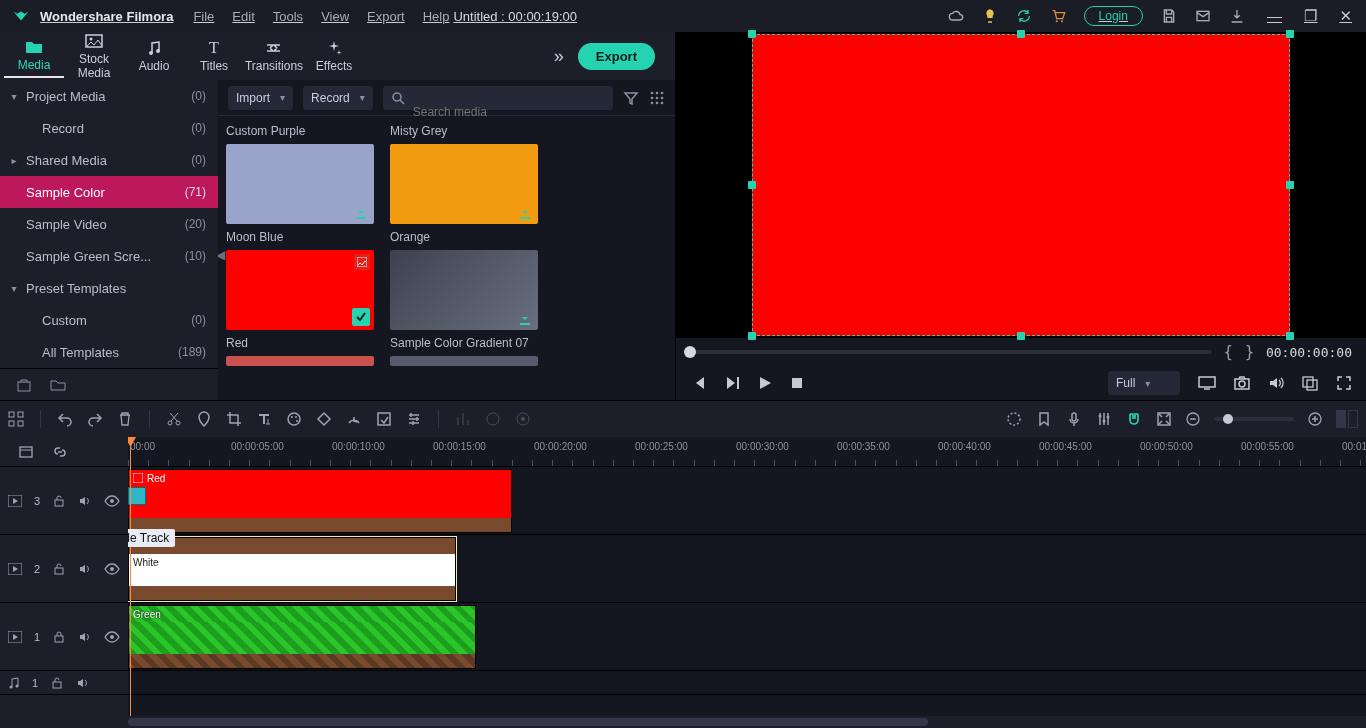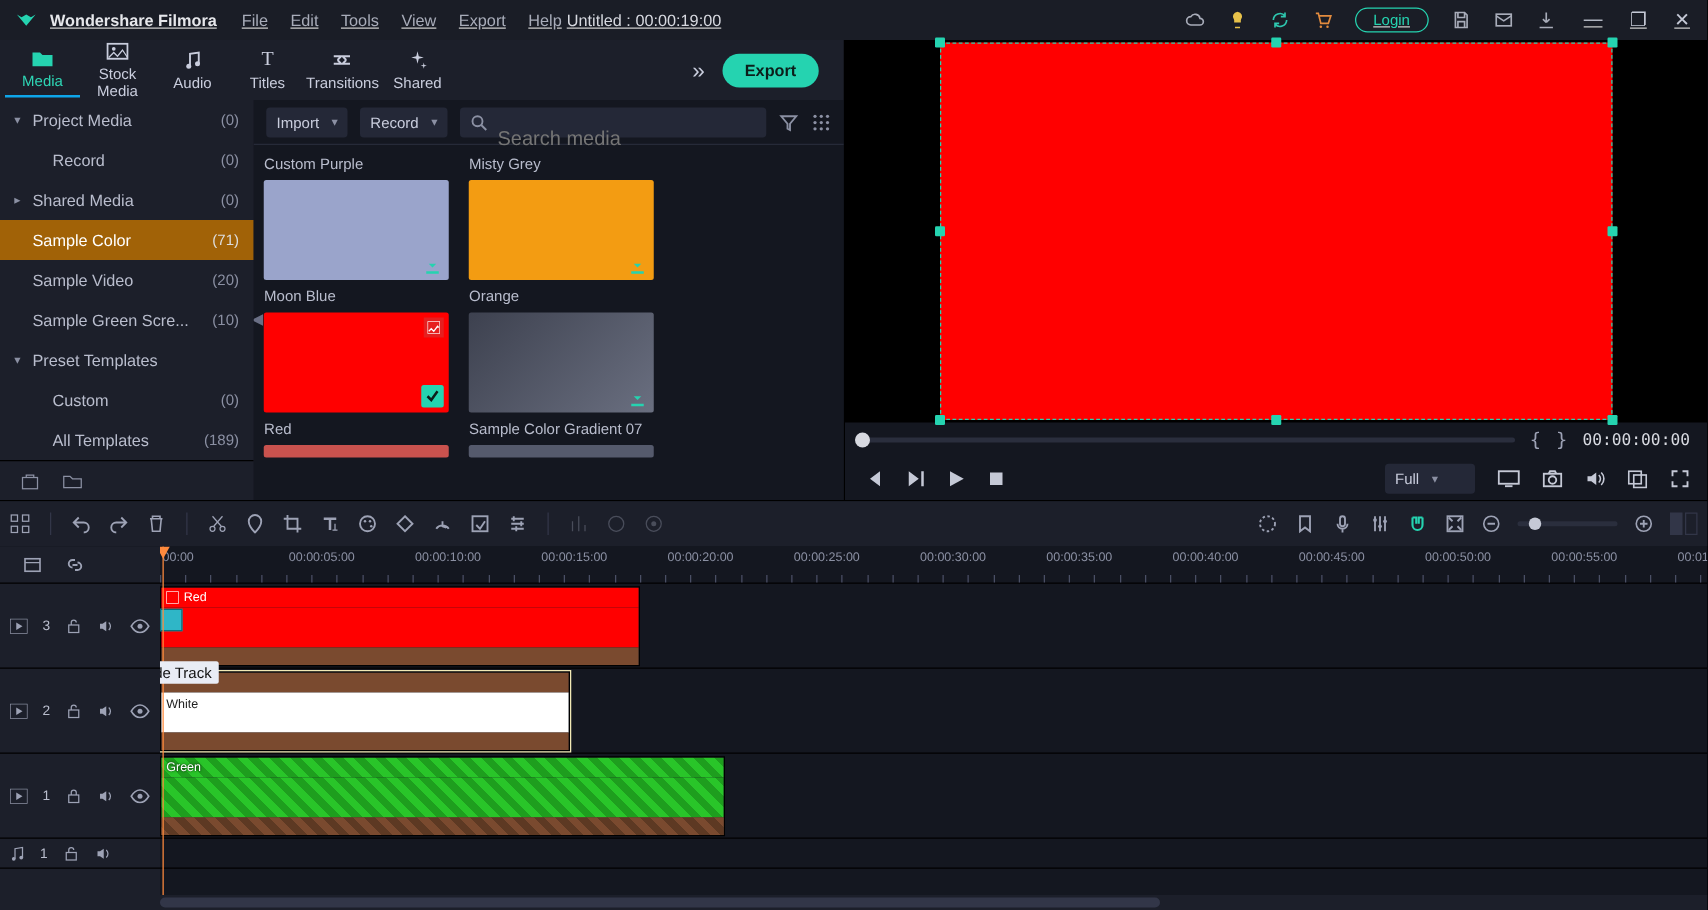--- a/index.html
+++ b/index.html
@@ -21,47 +21,47 @@
 
   
   .upper { display: flex; height: 368px; }
   .left-pane { width: 676px; display: flex; flex-direction: column; border-right: 1px solid #000; }
   .right-pane { flex: 1; background: #141720; display: flex; flex-direction: column; }
 
   
   .tabs-bar { height: 48px; background: #1c1f2a; display: flex; align-items: center; padding: 0 4px; }
   .tab { width: 60px; text-align: center; color: #c9cddd; font-size: 12px; cursor: pointer; padding: 4px 0; }
   .tab .iconwrap { height: 18px; display:flex; justify-content:center; align-items:center; margin-bottom:2px; }
-  .tab.active { color: #2ed6b5; border-bottom: 2px solid #0ea5e9; }
+  .tab.active { color: #2ed6b5; border-bottom: 2px solid #e5e5e5; }
   .tabs-gap { flex: 1; display:flex; justify-content:flex-end; align-items:center; gap:14px; padding-right:16px; }
   .more-arr { color:#c9cddd; font-size:18px; cursor:pointer; }
   .export-btn { background:#25d3b0; color:#0c1e1a; border-radius:20px; padding:6px 18px; font-weight:600; font-size:13px; cursor:pointer; }
 
   
   .below-tabs { flex:1; display:flex; background:#141720; overflow:hidden; }
   .tree { width:218px; background:#1c1f2a; overflow:hidden; display:flex; flex-direction:column; }
   .tree-scroll { flex:1; overflow:hidden; }
   .tree-row { height: 32px; display:flex; align-items:center; padding: 0 12px 0 8px; color:#b9bdcd; font-size:13px; cursor:pointer; gap:6px;}
   .tree-row .arrow { width:12px; text-align:center; color:#8b90a3; font-size:10px;}
   .tree-row .lbl { flex:1; white-space:nowrap; overflow:hidden; text-overflow:ellipsis; }
   .tree-row .cnt { color:#8b90a3; font-size:12px; }
   .tree-row.indent1 { padding-left: 42px; }
   .tree-row.indent05 { padding-left: 26px; }
-  .tree-row.active { background:#a16207; color:#fff;}
+  .tree-row.active { background:#be185d; color:#fff;}
   .tree-row.active .cnt { color:#ddd; }
   .tree-bottom { height:32px; display:flex; align-items:center; gap:18px; padding-left:16px; border-top:1px solid #000;}
   .tree-bottom .ic { width:16px; height:16px; color:#8b90a3; cursor:pointer; }
 
   
   .media-panel { flex:1; display:flex; flex-direction:column; background:#141720; }
   .media-top { height:36px; display:flex; align-items:center; gap:10px; padding:0 10px; border-bottom:1px solid #262a38;}
   .dd { background:#242837; color:#c9cddd; height:24px; border-radius:3px; display:flex; align-items:center; padding:0 8px; gap:10px; font-size:12px; cursor:pointer; }
   .dd .caret { font-size:10px; color:#8b90a3; }
   .searchbox { flex:1; background:#242837; height:24px; border-radius:3px; display:flex; align-items:center; padding:0 8px; gap:8px;}
-  .searchbox input { background:transparent; border:none; outline:none; color:#c9cddd; font-size:16px; flex:1;margin-top:29px;}
+  .searchbox input { background:transparent; border:none; outline:none; color:#c9cddd; font-size:12px; flex:1;margin-top:29px;}
   .media-top .ico { color:#8b90a3; cursor:pointer; }
   .grid { flex:1; overflow:hidden; padding:6px 8px; position:relative; }
   .grid-inner { display:grid; grid-template-columns: 152px 152px; gap: 4px 12px; }
   .thumb-label { font-size:12px; color:#b9bdcd; padding: 2px 0 2px 0; white-space:nowrap; overflow:hidden; text-overflow:ellipsis;}
   .thumb { width:148px; height:80px; border-radius:2px; position:relative; cursor:pointer; }
   .thumb .dl { position:absolute; right:6px; bottom:4px; color:#25d3b0; }
   .thumb .pic-badge { position:absolute; top:4px; right:4px; width:16px; height:16px; background:#e61f1f; display:flex; align-items:center; justify-content:center;}
   .thumb .check { position:absolute; bottom:4px; right:4px; width:18px; height:18px; background:#25d3b0; display:flex; align-items:center; justify-content:center; border-radius:2px;}
   .grid-left-caret { position:absolute; left:-2px; top:132px; color:#6a6f85; font-size:12px; }
 
@@ -226,21 +226,21 @@
             </svg>
           </div>
         <span>Transitions</span>
       </div>
       <div class="tab">
         <div class="iconwrap">
             <svg width="16" height="16">
               <path fill="#c9cddd" d="M8 1l1 4 4 1-4 1-1 4-1-4-4-1 4-1zM13 10l.5 2 2 .5-2 .5-.5 2-.5-2-2-.5 2-.5z"></path>
             </svg>
           </div>
-        <span>Shared</span>
+        <span>Effects</span>
       </div>
       <div class="tabs-gap">
         <span class="more-arr">»</span>
         <span class="export-btn">Export</span>
       </div>
     </div>
 
     <div class="below-tabs">
 
       <div class="tree">
@@ -731,21 +731,21 @@
 
       <div class="track">
         <div class="clip sel" style="left:0;width:328px">
           <div class="hdr" style="background:#7a4a2f"></div>
           <div class="body" style="background:#ffffff;color:#222"><span style="font-size:10px;padding-left:4px">White</span></div>
           <div class="foot" style="background:#7a4a2f"></div>
         </div>
       </div>
 
       <div class="track">
-        <div class="clip" style="left:0;width:452px">
+        <div class="clip" style="left:0;width:348px">
           <div class="hdr stripes">
               <span style="text-shadow:0 0 2px #000">Green</span>
             </div>
           <div class="body stripes"></div>
           <div class="foot" style="background:#7a4a2f;background-image:repeating-linear-gradient(45deg,#7a4a2f 0,#7a4a2f 6px,#5d3923 6px,#5d3923 12px)"></div>
         </div>
       </div>
 
       <div class="track audio"></div>
 

